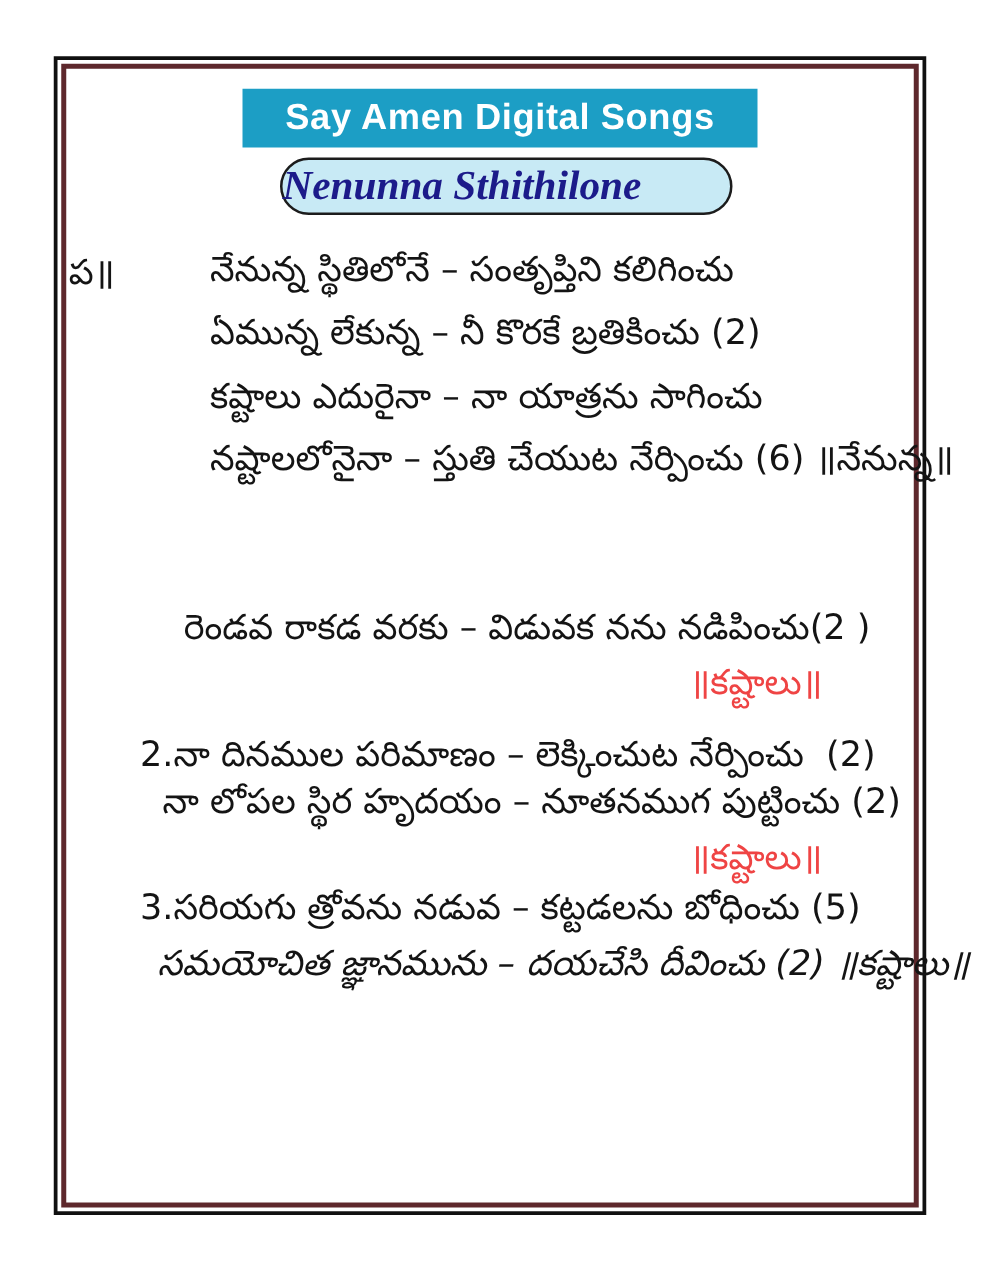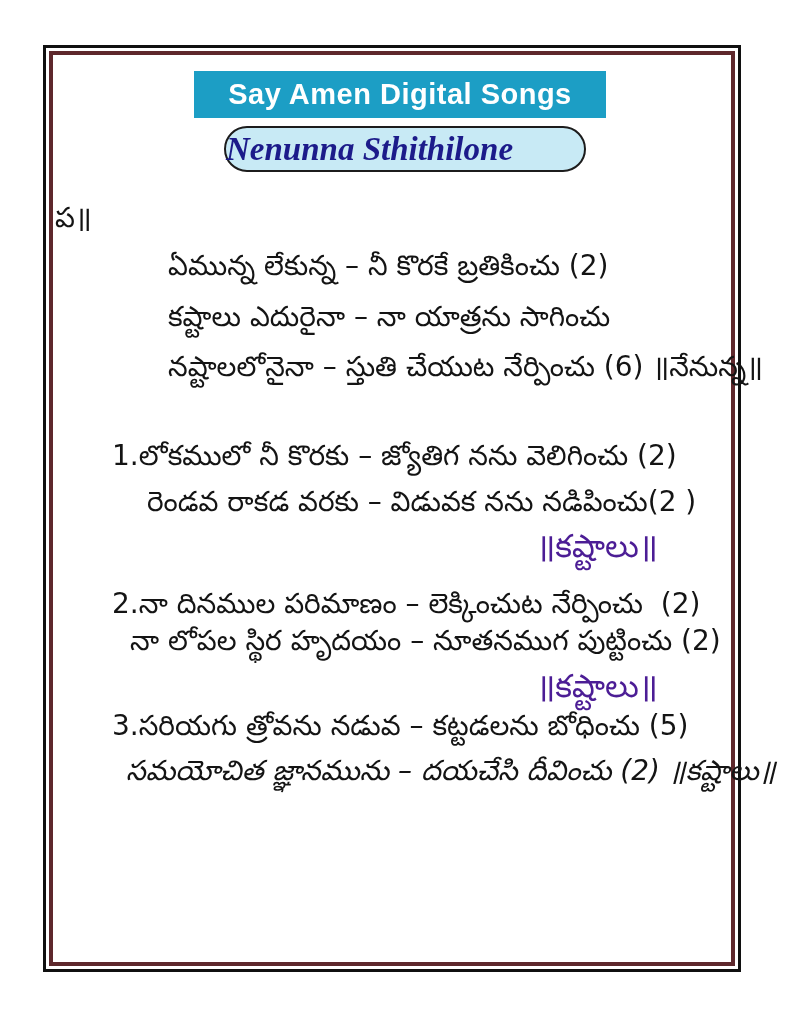--- a/index.html
+++ b/index.html
@@ -50,22 +50,22 @@
     position:absolute;
     color:#141414;
     font-size:28px;
     line-height:40px;
     white-space:pre;
   }
   .refrain{
     position:absolute;
     left:0;width:658px;
     text-align:right;
-    color:#4c1d95;
-    font-size:32px;
+    color:#ef4444;
+    font-size:28px;
     line-height:40px;
     white-space:pre;
   }
   .pallavi-label{left:55px;top:198px;}
   .p1{left:168px;top:196px;}
   .p2{left:168px;top:246px;}
   .p3{left:168px;top:297px;}
   .p4{left:168px;top:347px;}
   .v1a{left:112px;top:436px;}
   .v1b{left:135px;top:482px;margin-left:12px;}
@@ -88,25 +88,25 @@
   <div class="banner">
     <span>Say Amen Digital Songs Book</span>
   </div>
 
   <div class="title-pill">
     <span class="title-text">Nenunna Sthithilone</span>
   </div>
 
   <div class="lyric pallavi-label">ప॥</div>
 
+  <div class="lyric p1">నేనున్న స్థితిలోనే – సంతృప్తిని కలిగించు</div>
   <div class="lyric p2">ఏమున్న లేకున్న – నీ కొరకే బ్రతికించు (2)</div>
   <div class="lyric p3">కష్టాలు ఎదురైనా – నా యాత్రను సాగించు</div>
   <div class="lyric p4">నష్టాలలోనైనా – స్తుతి చేయుట నేర్పించు (6) ॥నేనున్న॥</div>
 
-  <div class="lyric v1a">1.లోకములో నీ కొరకు – జ్యోతిగ నను వెలిగించు (2)</div>
   <div class="lyric v1b">రెండవ రాకడ వరకు – విడువక నను నడిపించు(2 )</div>
   <div class="refrain r1">॥కష్టాలు॥</div>
 
   <div class="lyric v2a">2.నా దినముల పరిమాణం – లెక్కించుట నేర్పించు  (2)</div>
   <div class="lyric v2b">నా లోపల స్థిర హృదయం – నూతనముగ పుట్టించు (2)</div>
   <div class="refrain r2">॥కష్టాలు॥</div>
 
   <div class="lyric v3a">3.సరియగు త్రోవను నడువ – కట్టడలను బోధించు (5)</div>
   <div class="lyric v3b">సమయోచిత జ్ఞానమును – దయచేసి దీవించు (2) ॥కష్టాలు॥</div>
 

